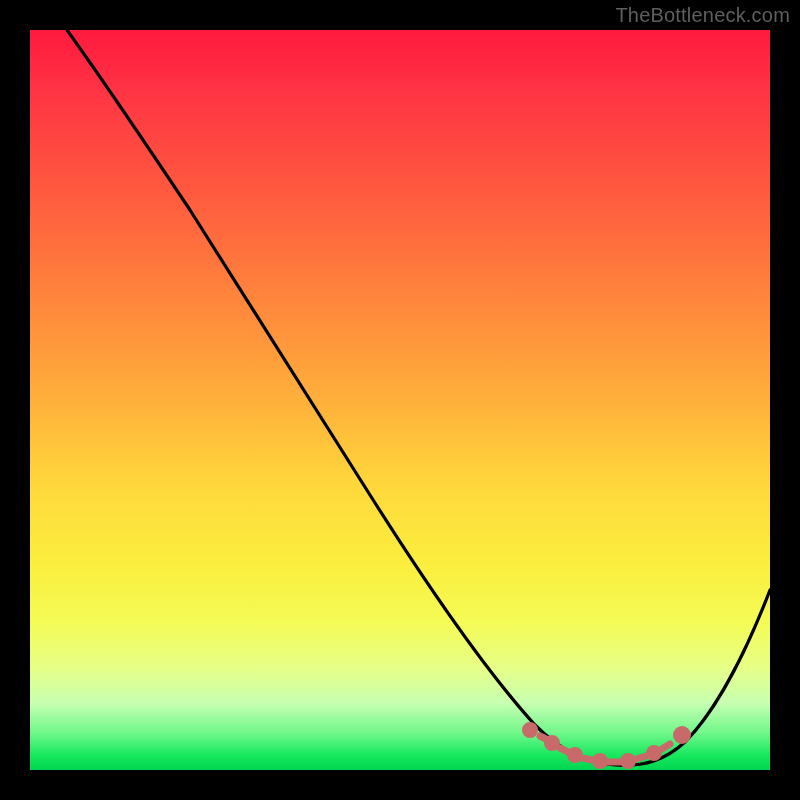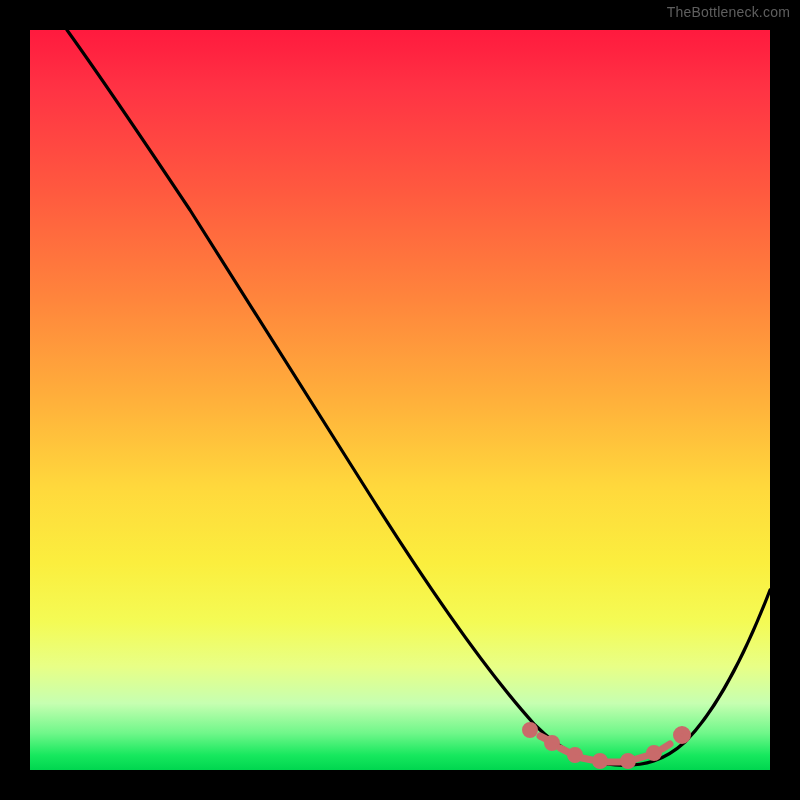--- a/index.html
+++ b/index.html
@@ -15,21 +15,21 @@
     position: relative;
     width: 800px;
     height: 800px;
     background: #000;
   }
   .watermark {
     position: absolute;
     top: 4px;
     right: 10px;
     color: #5f5f5f;
-    font-size: 14px;
+    font-size: 20px;
     font-weight: 500;
     letter-spacing: 0.2px;
     z-index: 10;
   }
   .plot-area {
     position: absolute;
     left: 30px;
     top: 30px;
     width: 740px;
     height: 740px;

